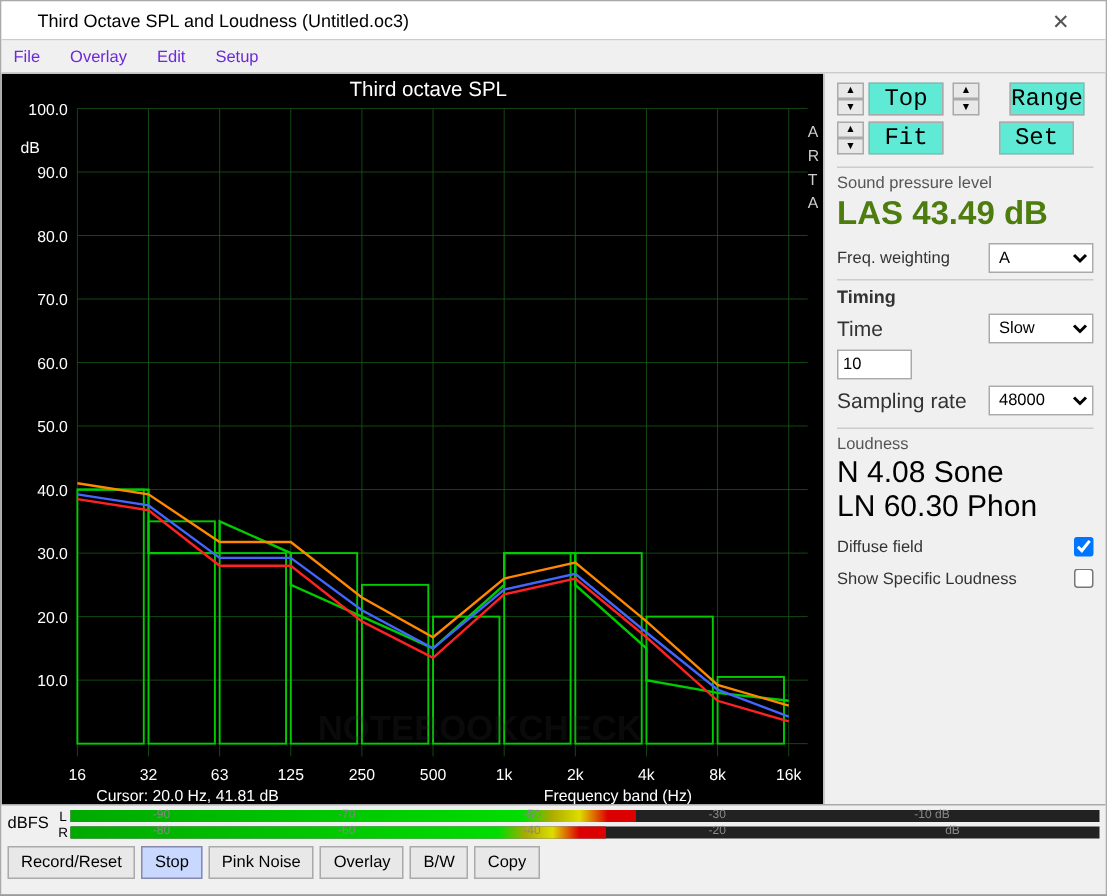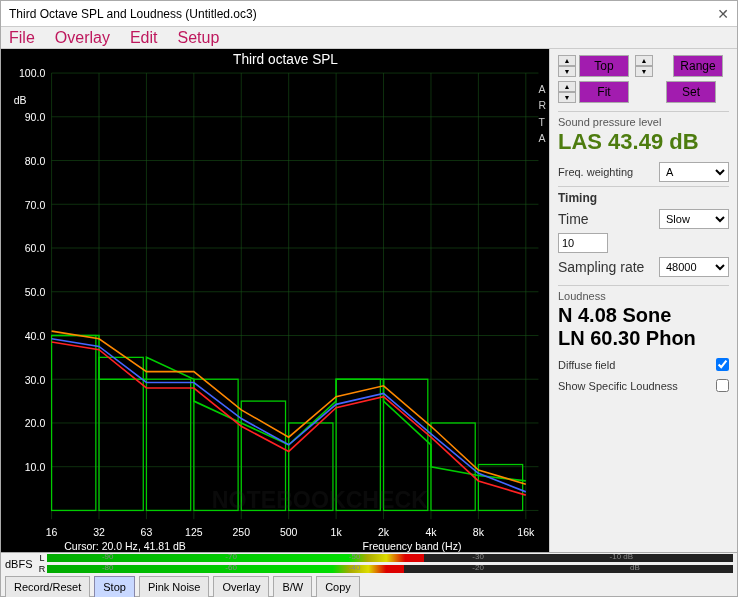--- a/index.html
+++ b/index.html
@@ -15,21 +15,21 @@
       width: 738px;
       height: 597px;
       background: #f0f0f0;
       border: 1px solid #aaa;
       display: flex;
       flex-direction: column;
     }
     .title-bar {
       background: #fff;
       border-bottom: 1px solid #ccc;
-      padding: 4px 8px;
+      padding: 4px 24px;
       display: flex;
       align-items: center;
       justify-content: space-between;
       height: 26px;
     }
     .title-bar-text {
       font-size: 12px;
       color: #000;
     }
     .title-close {
@@ -42,22 +42,22 @@
     .menu-bar {
       background: #f0f0f0;
       border-bottom: 1px solid #ccc;
       padding: 2px 4px;
       display: flex;
       gap: 12px;
       height: 22px;
       align-items: center;
     }
     .menu-item {
-      font-size: 16px;
-      color: #be185d;
+      font-size: 11px;
+      color: #6d28d9;
       cursor: pointer;
       padding: 1px 4px;
     }
     .main-content {
       display: flex;
       flex: 1;
       overflow: hidden;
     }
     svg.chart-svg {
       width: 100%;
@@ -96,27 +96,28 @@
       border: 1px solid #aaa;
       cursor: pointer;
       display: flex;
       align-items: center;
       justify-content: center;
       font-size: 7px;
     }
     .control-value-btn {
       min-width: 50px;
       height: 22px;
-      background: #a21caf;
+      background: #5eead4;
       border: 1px solid #aaa;
       cursor: pointer;
-      font-size: 12px;
+      font-size: 16px;
       display: flex;
       align-items: center;
       justify-content: center;
+      font-family: Liberation Mono, monospace;
     }
     .spl-section {
       border-top: 1px solid #ccc;
       padding-top: 4px;
     }
     .section-label {
       font-size: 11px;
       color: #555;
       margin-bottom: 2px;
     }
@@ -172,36 +173,36 @@
       background: #fff;
       font-size: 11px;
       padding: 1px 3px;
     }
     .loudness-section {
       border-top: 1px solid #ccc;
       padding-top: 4px;
     }
     .loudness-value {
       font-size: 20px;
-      font-weight: bold;
+      font-weight: normal;
       color: #000;
       line-height: 1.15;
     }
     .diffuse-row {
       display: flex;
       align-items: center;
       justify-content: space-between;
       margin-top: 4px;
     }
     .diffuse-label {
       font-size: 11px;
       color: #333;
     }
     .bottom-area {
-      height: 44px;
+      height: 60px;
       border-top: 1px solid #aaa;
       background: #f0f0f0;
       display: flex;
       flex-direction: column;
     }
     .dBFS-row {
       display: flex;
       align-items: center;
       height: 24px;
       padding: 0 4px;

